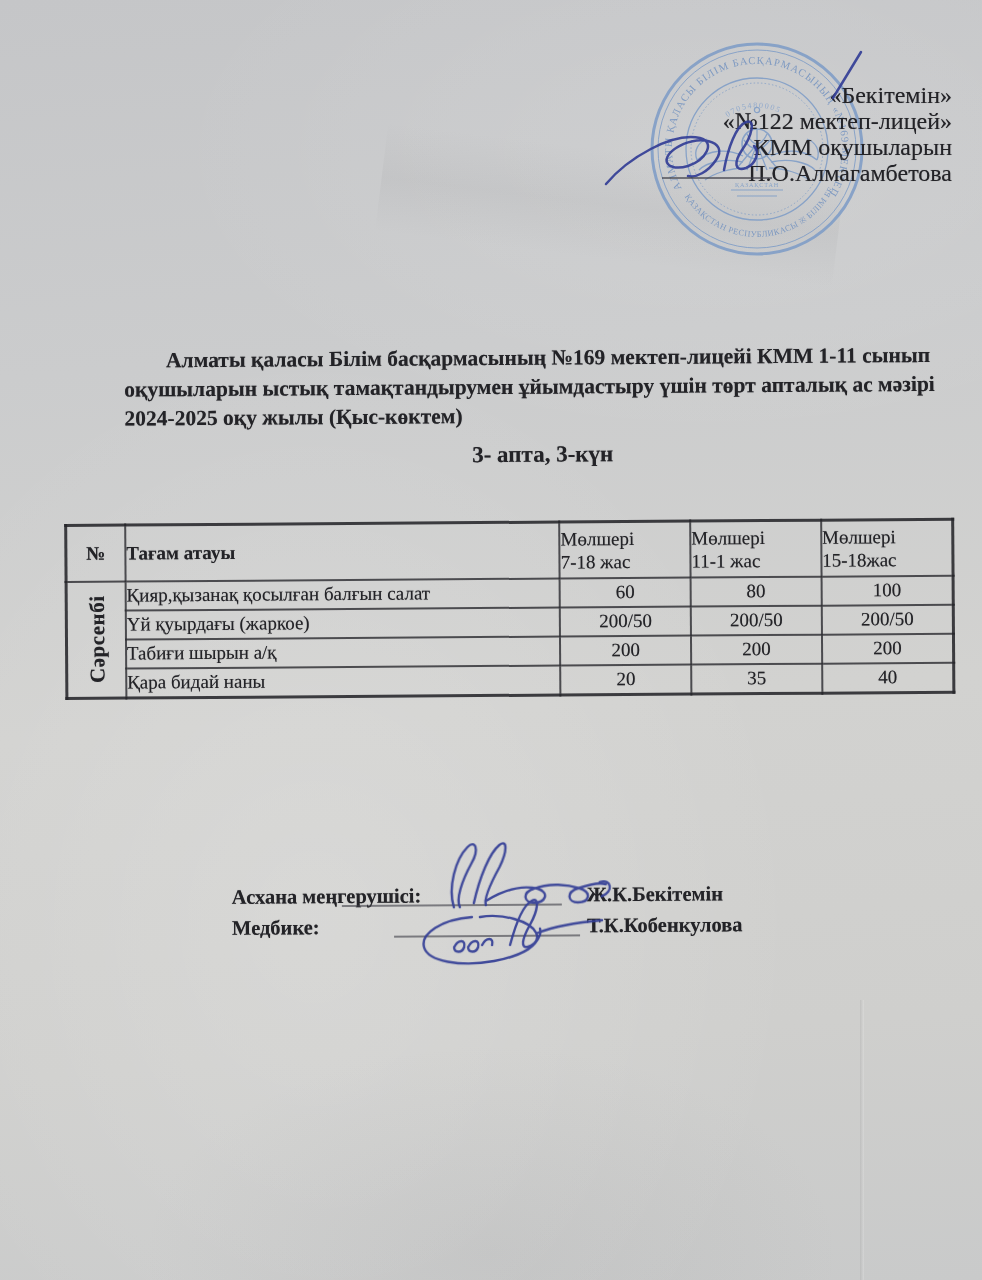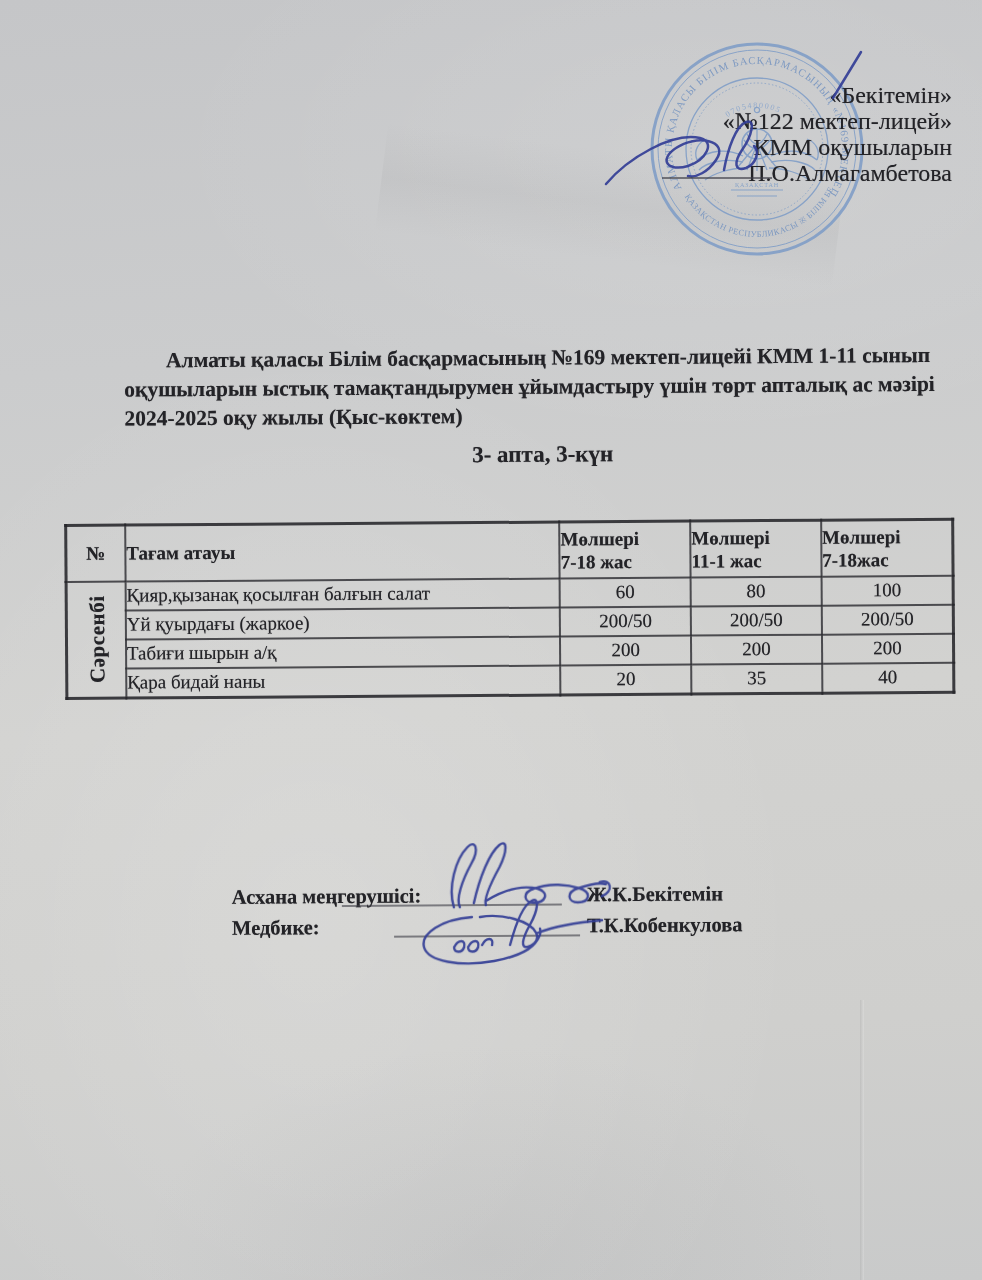--- a/index.html
+++ b/index.html
@@ -41,21 +41,21 @@
     border-collapse:collapse;table-layout:fixed;
     border:3px solid rgba(38,38,42,0.88);}
   table.menu th,table.menu td{
     border:2px solid rgba(45,45,50,0.82);
     font-size:19px;color:#232327;text-shadow:0 0 0.7px rgba(40,40,45,0.5);
     padding:0;overflow:hidden;}
   table.menu thead tr{height:56px;}
   table.menu tbody tr{height:28px;}
   th.h-no{font-size:20px;}
   th.h-dish{text-align:left;padding-left:14px;font-size:20px;}
-  th.h-portion{text-align:left;padding-left:16px;font-weight:bold;line-height:23px;}
+  th.h-portion{text-align:left;padding-left:16px;font-weight:normal;line-height:23px;}
   td.c-dish{text-align:left;padding-left:10px;}
   td.c-num{text-align:center;}
   td.c-day{text-align:center;vertical-align:middle;}
   .day-wrap{height:114px;width:59px;display:flex;align-items:center;justify-content:center;}
   .day-text{transform:rotate(-90deg);white-space:nowrap;font-weight:bold;font-size:21px;
     letter-spacing:0.5px;color:#232327;text-shadow:0 0 0.7px rgba(40,40,45,0.5);}
 
   
   .sig-block{position:absolute;left:230px;top:880px;width:640px;}
   .sig-row{display:flex;height:31px;align-items:center;}
@@ -143,21 +143,21 @@
           <th class="h-portion">
             <div>Мөлшері</div>
             <div>7-18 жас</div>
           </th>
           <th class="h-portion">
             <div>Мөлшері</div>
             <div>11-1 жас</div>
           </th>
           <th class="h-portion">
             <div>Мөлшері</div>
-            <div>7-18жас</div>
+            <div>15-18жас</div>
           </th>
         </tr>
       </thead>
       <tbody>
         <tr>
           <td class="c-day" rowspan="4">
             <div class="day-wrap">
                 <span class="day-text">Сәрсенбі</span>
               </div>
           </td>

